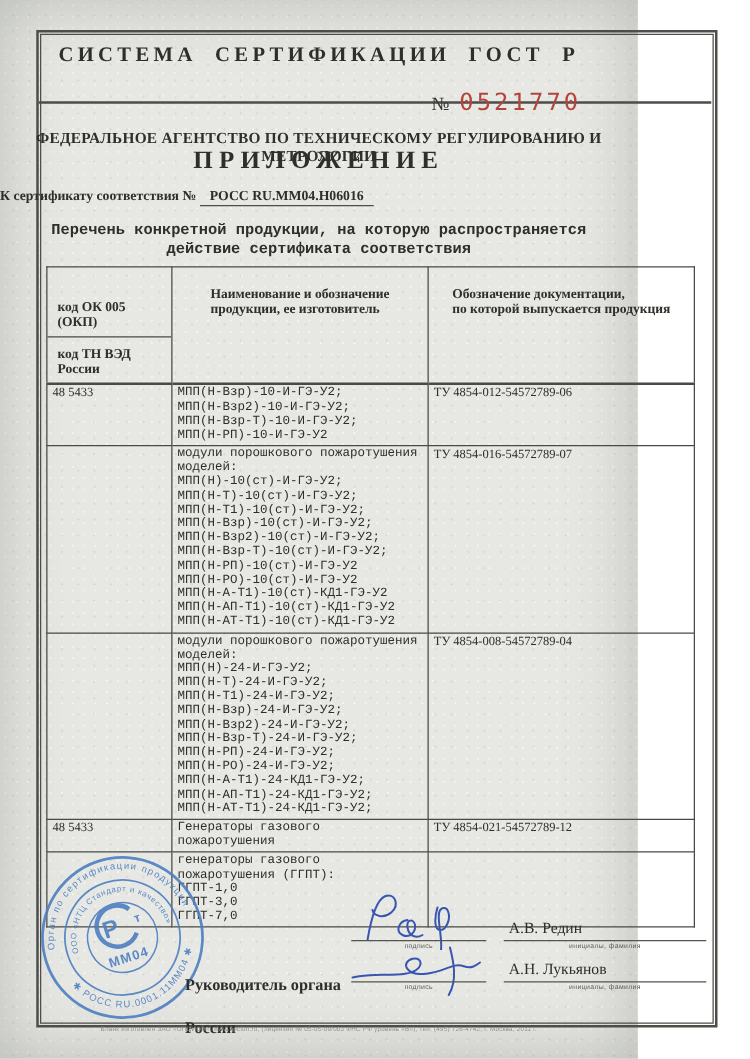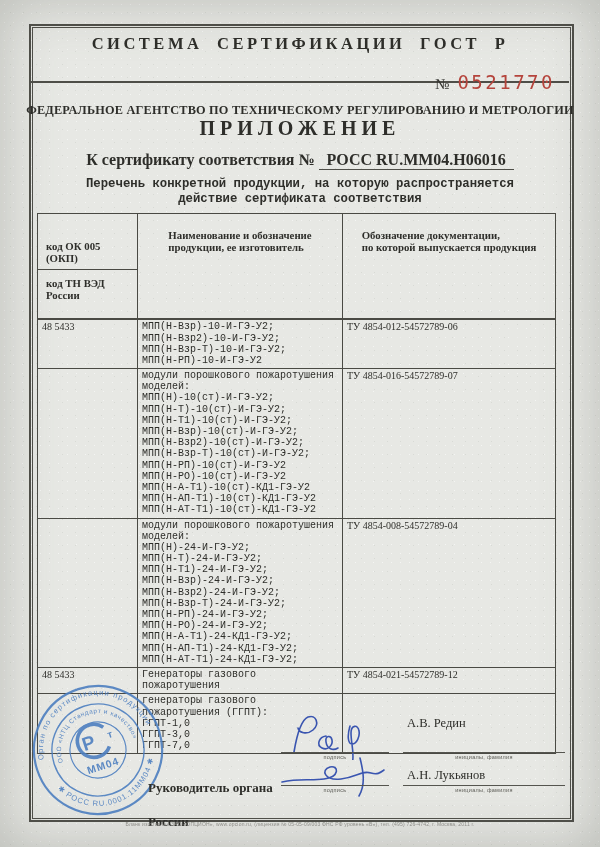--- a/index.html
+++ b/index.html
@@ -1,66 +1,66 @@
 <!DOCTYPE html>
 <html><head>
 <meta charset="utf-8">
 <style>
   html,body{margin:0;padding:0;}
   body{width:600px;height:847px;overflow:hidden;}
   .page{
-    position:relative;width:600px;height:847px;
+    position:relative;width:510px;height:847px;
     font-family:"Liberation Serif","DejaVu Serif",serif;
     color:#2e2e2a;
     background-color:#e7e8e4;
     background-image:
       radial-gradient(rgba(255,255,255,.55) 12%, transparent 13%),
       radial-gradient(rgba(190,192,186,.35) 9%, transparent 10%);
     background-size:9px 9px,13px 13px;
     background-position:0 0,4px 6px;
     box-shadow:inset 0 0 55px rgba(110,112,106,.38);
   }
   .frame-outer{position:absolute;left:29px;top:24px;width:541px;height:794px;border:2px solid #4e4e48;}
   .frame-inner{position:absolute;left:1px;top:1px;right:1px;bottom:1px;border:1px solid #4e4e48;}
   .hdr-line1{position:absolute;left:0;top:34px;width:100%;text-align:center;font-weight:bold;font-size:16.5px;letter-spacing:3.5px;word-spacing:7px;}
   .hdr-line2{position:absolute;left:0;top:59px;width:100%;text-align:center;font-weight:bold;font-size:12.3px;letter-spacing:.2px;margin-top:44px;}
   .hdr-divider{position:absolute;left:31px;top:81px;width:538px;border-top:2px solid #4e4e48;}
   .form-no{position:absolute;right:45px;top:71px;font-size:15px;white-space:nowrap;}
   .form-no .no-sign{font-size:15px;color:#33332f;margin-right:8px;}
   .form-no .no-digits{font-family:"DejaVu Sans Mono",monospace;font-size:19px;color:#b5443c;letter-spacing:2.5px;}
   .doc-title{position:absolute;left:0;top:117px;width:100%;text-align:center;font-weight:bold;font-size:20px;letter-spacing:5px;}
-  .cert-line{position:absolute;left:0;top:151px;width:100%;text-align:center;font-weight:bold;font-size:16px;}
+  .cert-line{position:absolute;left:0;top:151px;width:100%;font-weight:bold;font-size:11px;}
   .cert-line .cert-no{border-bottom:1px solid #4e4e48;padding:0 8px 1px 8px;font-weight:bold;}
   .subtitle{position:absolute;left:0;top:177px;width:100%;text-align:center;font-weight:bold;font-size:12.3px;line-height:1.25;}
   table.prod{position:absolute;left:37px;top:213px;width:518px;border-collapse:collapse;table-layout:fixed;}
   table.prod td,table.prod th{border:1px solid #4a4a44;vertical-align:top;padding:1px 4px 2px 4px;font-size:10px;line-height:1.12;font-weight:normal;text-align:left;}
   table.prod .c1{width:100px;} table.prod .c2{width:205px;} table.prod .c3{width:213px;}
   table.prod thead th{padding:0;font-size:10.8px;font-weight:bold;border-bottom:2.5px solid #4a4a44;}
   .th1top{padding:6px 4px 5px 8px;border-bottom:1px solid #4a4a44;margin-top:20px;}
-  .th1bot{padding:7px 4px 17px 8px;}
+  .th1bot{padding:7px 4px 5px 8px;}
   .thmid{display:flex;align-items:center;justify-content:center;height:100%;min-height:54px;text-align:left;white-space:pre-line;}
   .cellpre{white-space:pre-line;font-family:Liberation Mono, monospace;}
   .row-tail td{height:48px;}
   
   .stamp{position:absolute;left:28px;top:680px;transform:rotate(-18deg);opacity:.9;}
   .sig-label{position:absolute;font-weight:bold;font-size:13px;margin-top:43px;}
   .lbl-head{left:148px;top:737px;}
   .lbl-expert{left:148px;top:771px;}
   .sig-line{position:absolute;border-top:1px solid #55554f;height:0;}
   .line-sig1{left:281px;top:752px;width:108px;}
   .line-nm1{left:403px;top:752px;width:162px;}
   .line-sig2{left:281px;top:785px;width:108px;}
   .line-nm2{left:403px;top:785px;width:162px;}
   .tiny{position:absolute;font-family:"Liberation Sans",sans-serif;font-size:5.5px;color:#5c5c56;text-align:center;letter-spacing:.3px;}
   .t-sig1{left:281px;top:754px;width:108px;}
   .t-nm1{left:403px;top:754px;width:162px;}
   .t-sig2{left:281px;top:787px;width:108px;}
   .t-nm2{left:403px;top:787px;width:162px;}
   .sig-name{position:absolute;font-size:12.5px;color:#2e2e2a;}
-  .nm1{left:407px;top:716px;}
+  .nm1{left:407px;top:735px;}
   .nm2{left:407px;top:768px;}
   .scribble{position:absolute;}
   .scr1{left:284px;top:712px;}
   .scr2{left:276px;top:752px;}
   .fine-print{position:absolute;left:0;top:821px;width:100%;text-align:center;font-family:"Liberation Sans",sans-serif;font-size:5px;color:#8e8e88;letter-spacing:.2px;}
 </style>
 </head>
 <body>
 
 <div class="page">

